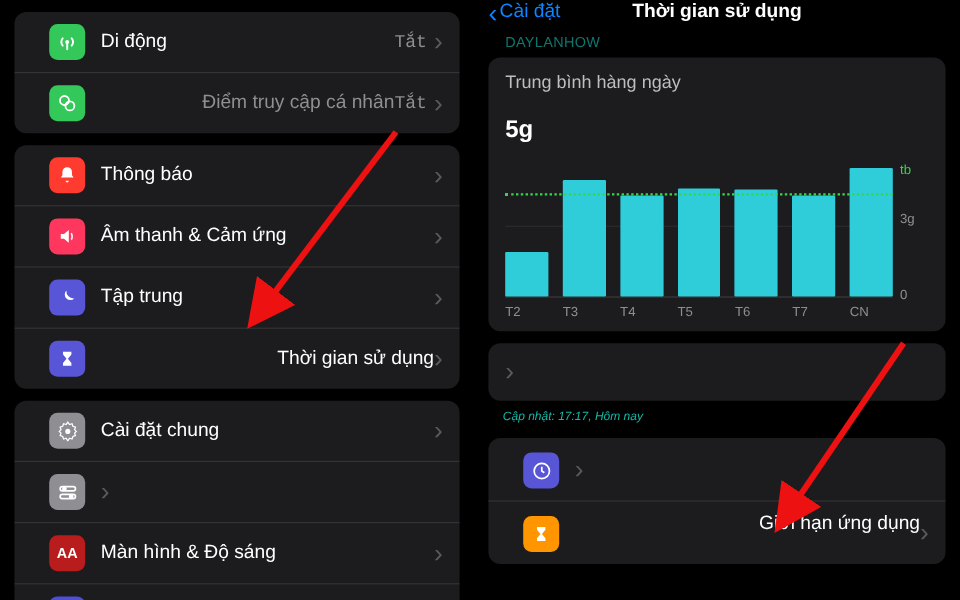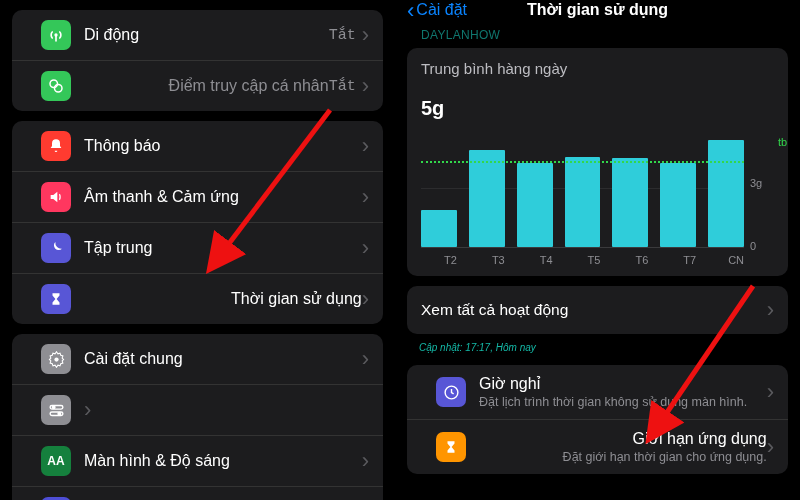--- a/index.html
+++ b/index.html
@@ -147,21 +147,21 @@
   color: #8e8e93;
 }
 .y-label { position: absolute; left: 6px; }
 .x-labels {
   display: flex;
   gap: 12px;
   margin-top: 6px;
   font-size: 11px;
   color: #8e8e93;
 }
-.x-label { flex: 1; text-align: right; }
+.x-label { flex: 1; text-align: left; }
 .see-all {
   display: flex;
   align-items: center;
   padding: 13px 14px;
   margin: 0 12px;
   background: #1c1c1e;
   border-radius: 10px;
   font-size: 15.5px;
 }
 .updated {
@@ -265,21 +265,21 @@
         <svg width="17" height="17" viewBox="0 0 24 24" fill="none" stroke="#fff" stroke-width="2">
             <rect x="3" y="5" width="18" height="5" rx="2.5"></rect>
             <rect x="3" y="14" width="18" height="5" rx="2.5"></rect>
             <circle cx="8" cy="7.5" r="1.8" fill="#fff"></circle>
             <circle cx="16" cy="16.5" r="1.8" fill="#fff"></circle>
           </svg>
       </div>
       <span class="chevron">›</span>
     </div>
     <div class="row">
-      <div class="icon" style="background:#15803d">
+      <div class="icon" style="background:#b91c1c">
         <span style="color:#fff;font-size:12px;font-weight:700">AA</span>
       </div>
       <span class="row-label">Màn hình &amp; Độ sáng</span>
       <span class="chevron">›</span>
     </div>
     <div class="row">
       <div class="icon" style="background:#4e4ed6">
         
       </div>
 
@@ -331,60 +331,54 @@
             <div class="x-label">T2</div>
             <div class="x-label">T3</div>
             <div class="x-label">T4</div>
             <div class="x-label">T5</div>
             <div class="x-label">T6</div>
             <div class="x-label">T7</div>
             <div class="x-label">CN</div>
           </div>
       </div>
       <div class="y-labels" id="ylabels">
-          <div class="y-label" style="color: rgb(50, 215, 75); bottom: calc(71.4286% + 14px); margin-left: 28px;">tb</div>
+          <div class="y-label" style="color: rgb(50, 215, 75); bottom: calc(71.4286% + 14px);">tb</div>
           <div class="y-label" style="bottom: calc(0% + 14px);">0</div>
           <div class="y-label" style="bottom: calc(42.8571% + 14px);">3g</div>
         </div>
     </div>
   </div>
 
   <div class="see-all">
-    <span style="flex:1">Xem tất cả hoạt động</span>
     <span class="chevron">›</span>
   </div>
 
   <div class="updated">
     <span>Cập nhật:</span>
     <span>17:17, Hôm nay</span>
   </div>
 
   <div class="section" style="margin-top:8px">
     <div class="row row-multiline">
       <div class="icon" style="background:#5856d6">
         <svg width="17" height="17" viewBox="0 0 24 24" fill="none" stroke="#fff" stroke-width="2">
             <circle cx="12" cy="12" r="9"></circle>
             <path d="M12 7v5l3 2"></path>
           </svg>
       </div>
-      <div class="row-text">
-        <div class="row-label">Giờ nghỉ</div>
-        <div class="sub">Đặt lịch trình thời gian không sử dụng màn hình.</div>
-      </div>
       <span class="chevron" style="align-self:center">›</span>
     </div>
     <div class="row row-multiline">
       <div class="icon" style="background:#ff9500">
         <svg width="14" height="16" viewBox="0 0 24 24" fill="#fff">
             <path d="M6 2h12v4l-5 6 5 6v4H6v-4l5-6-5-6V2z"></path>
           </svg>
       </div>
       <div class="row-text">
         <div class="row-label">Giới hạn ứng dụng</div>
-        <div class="sub">Đặt giới hạn thời gian cho ứng dụng.</div>
       </div>
       <span class="chevron" style="align-self:center">›</span>
     </div>
   </div>
 
   <svg class="arrow-svg" style="left:0;top:0" width="405" height="500">
     <defs>
         <marker id="ah2" markerWidth="8" markerHeight="8" refX="6" refY="4" orient="auto">
           <path d="M0,0 L8,4 L0,8 Z" fill="#e11"></path>
         </marker>

